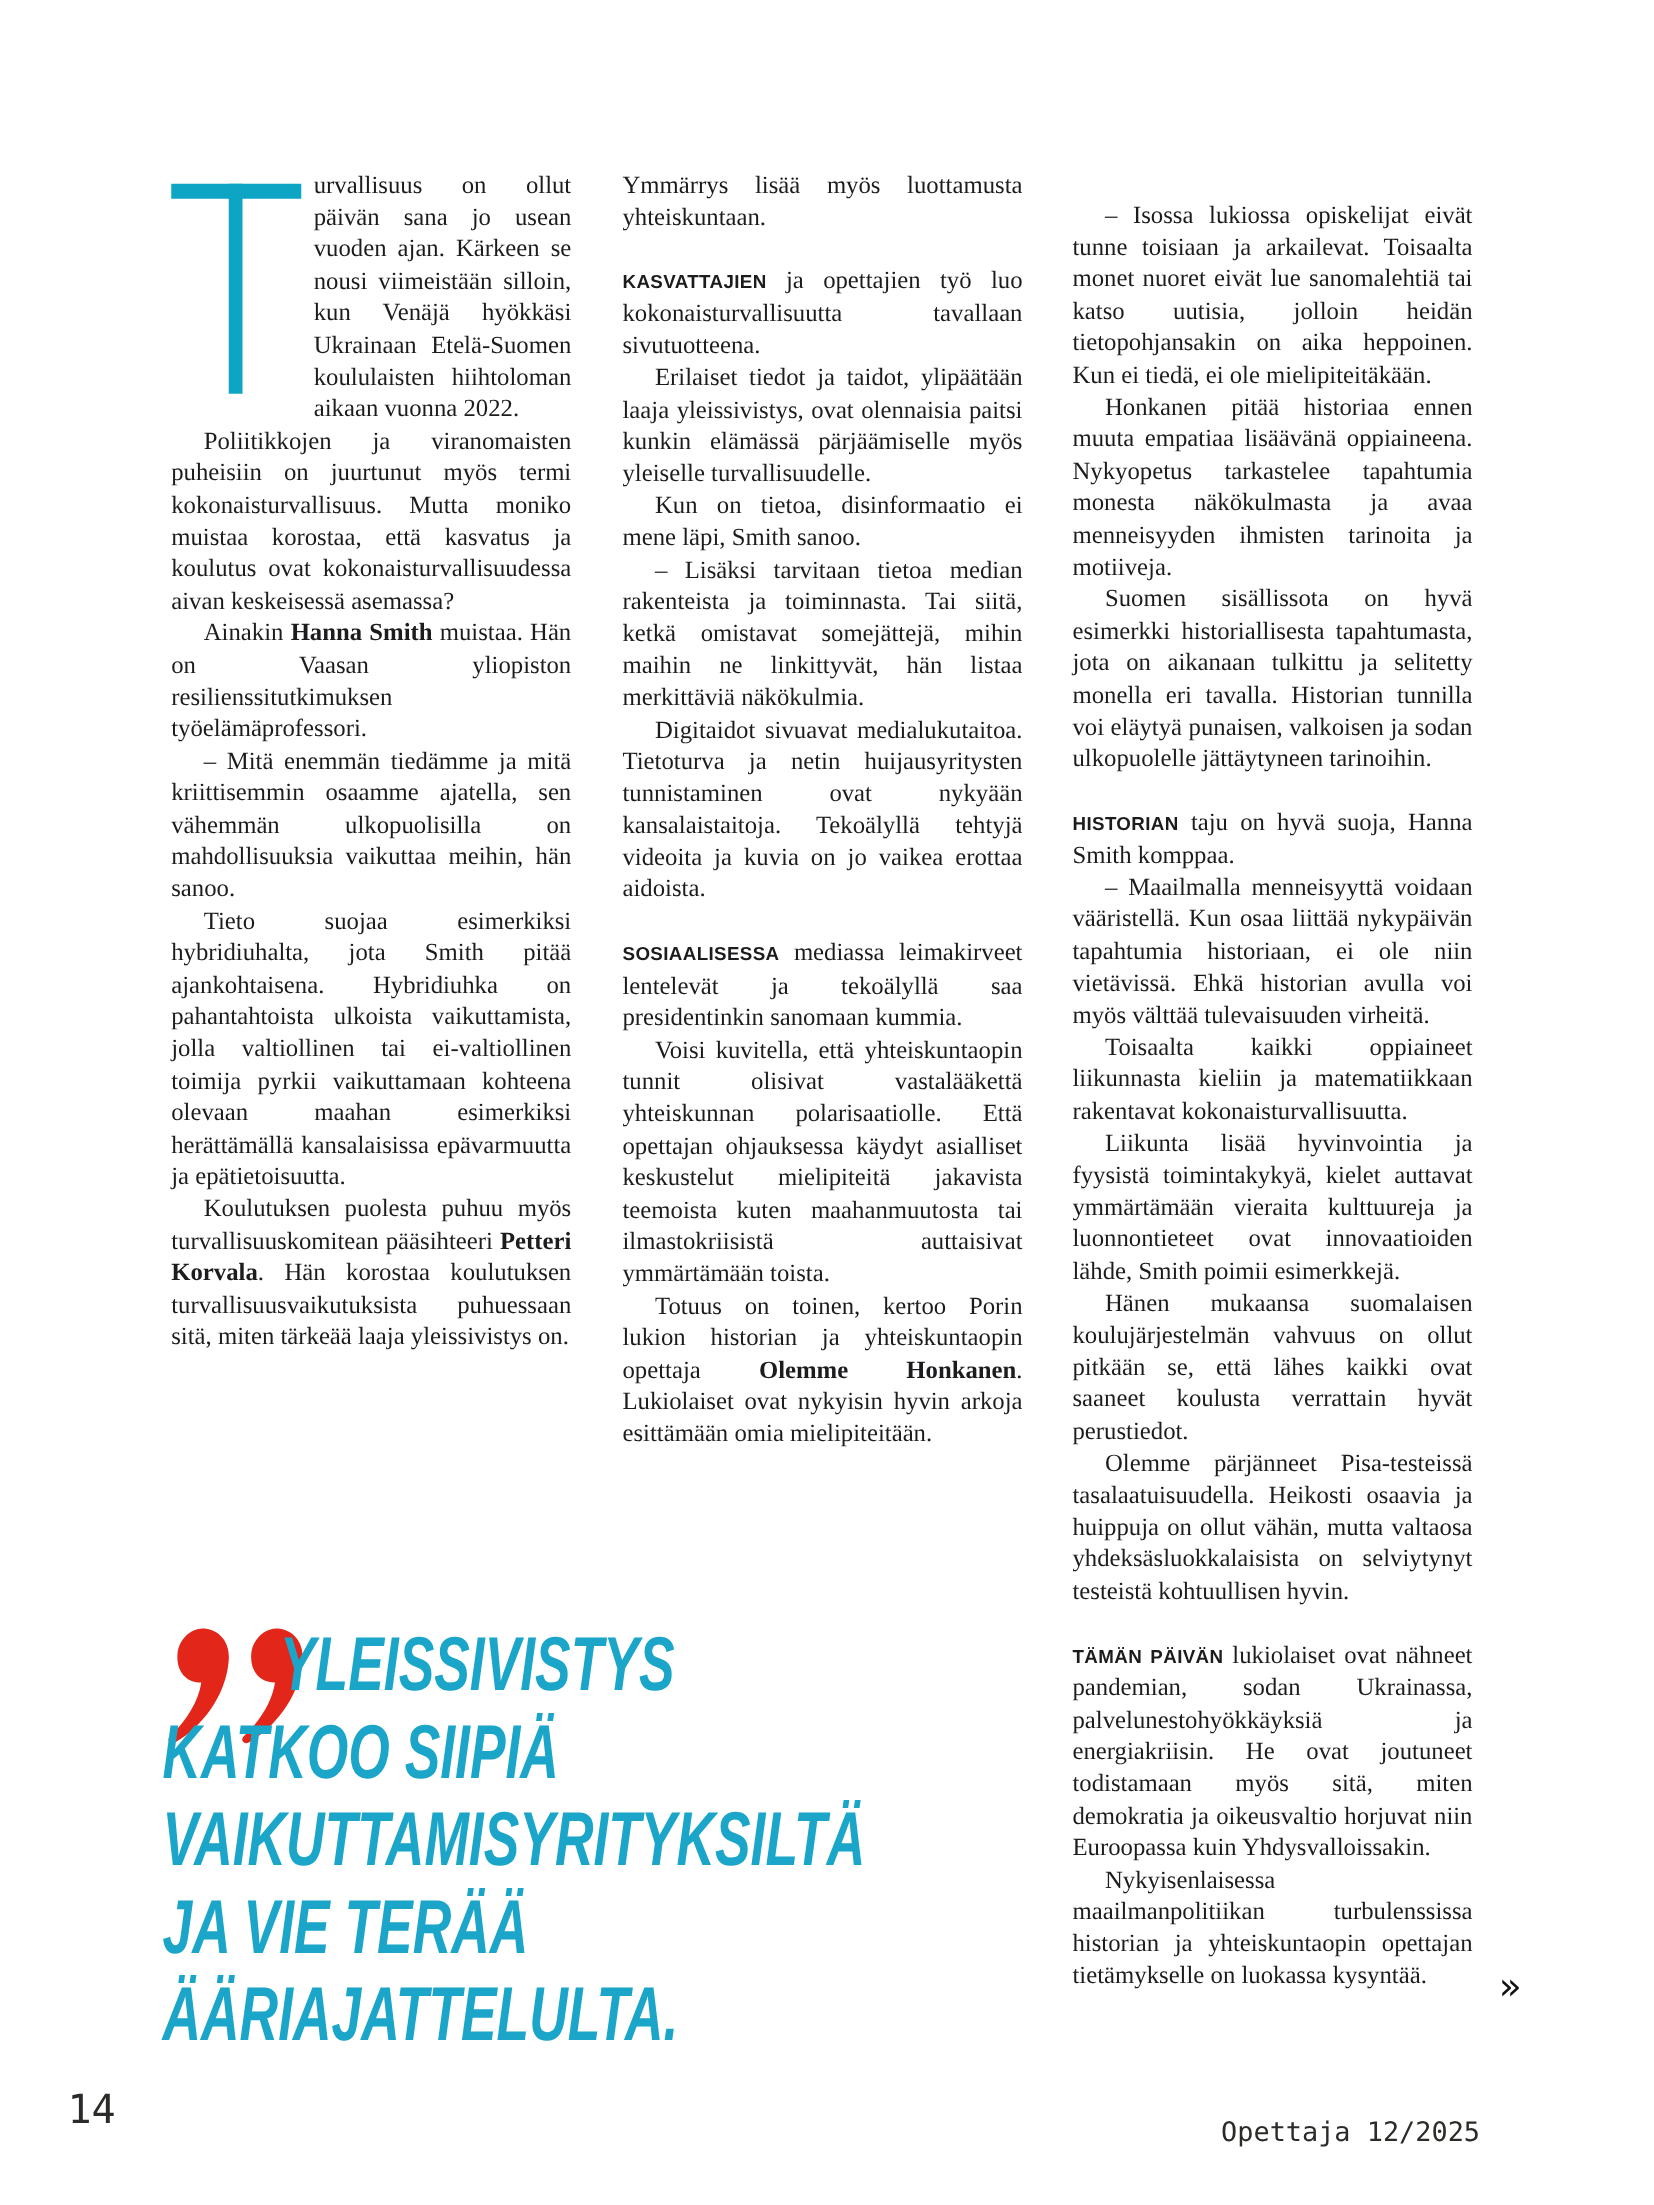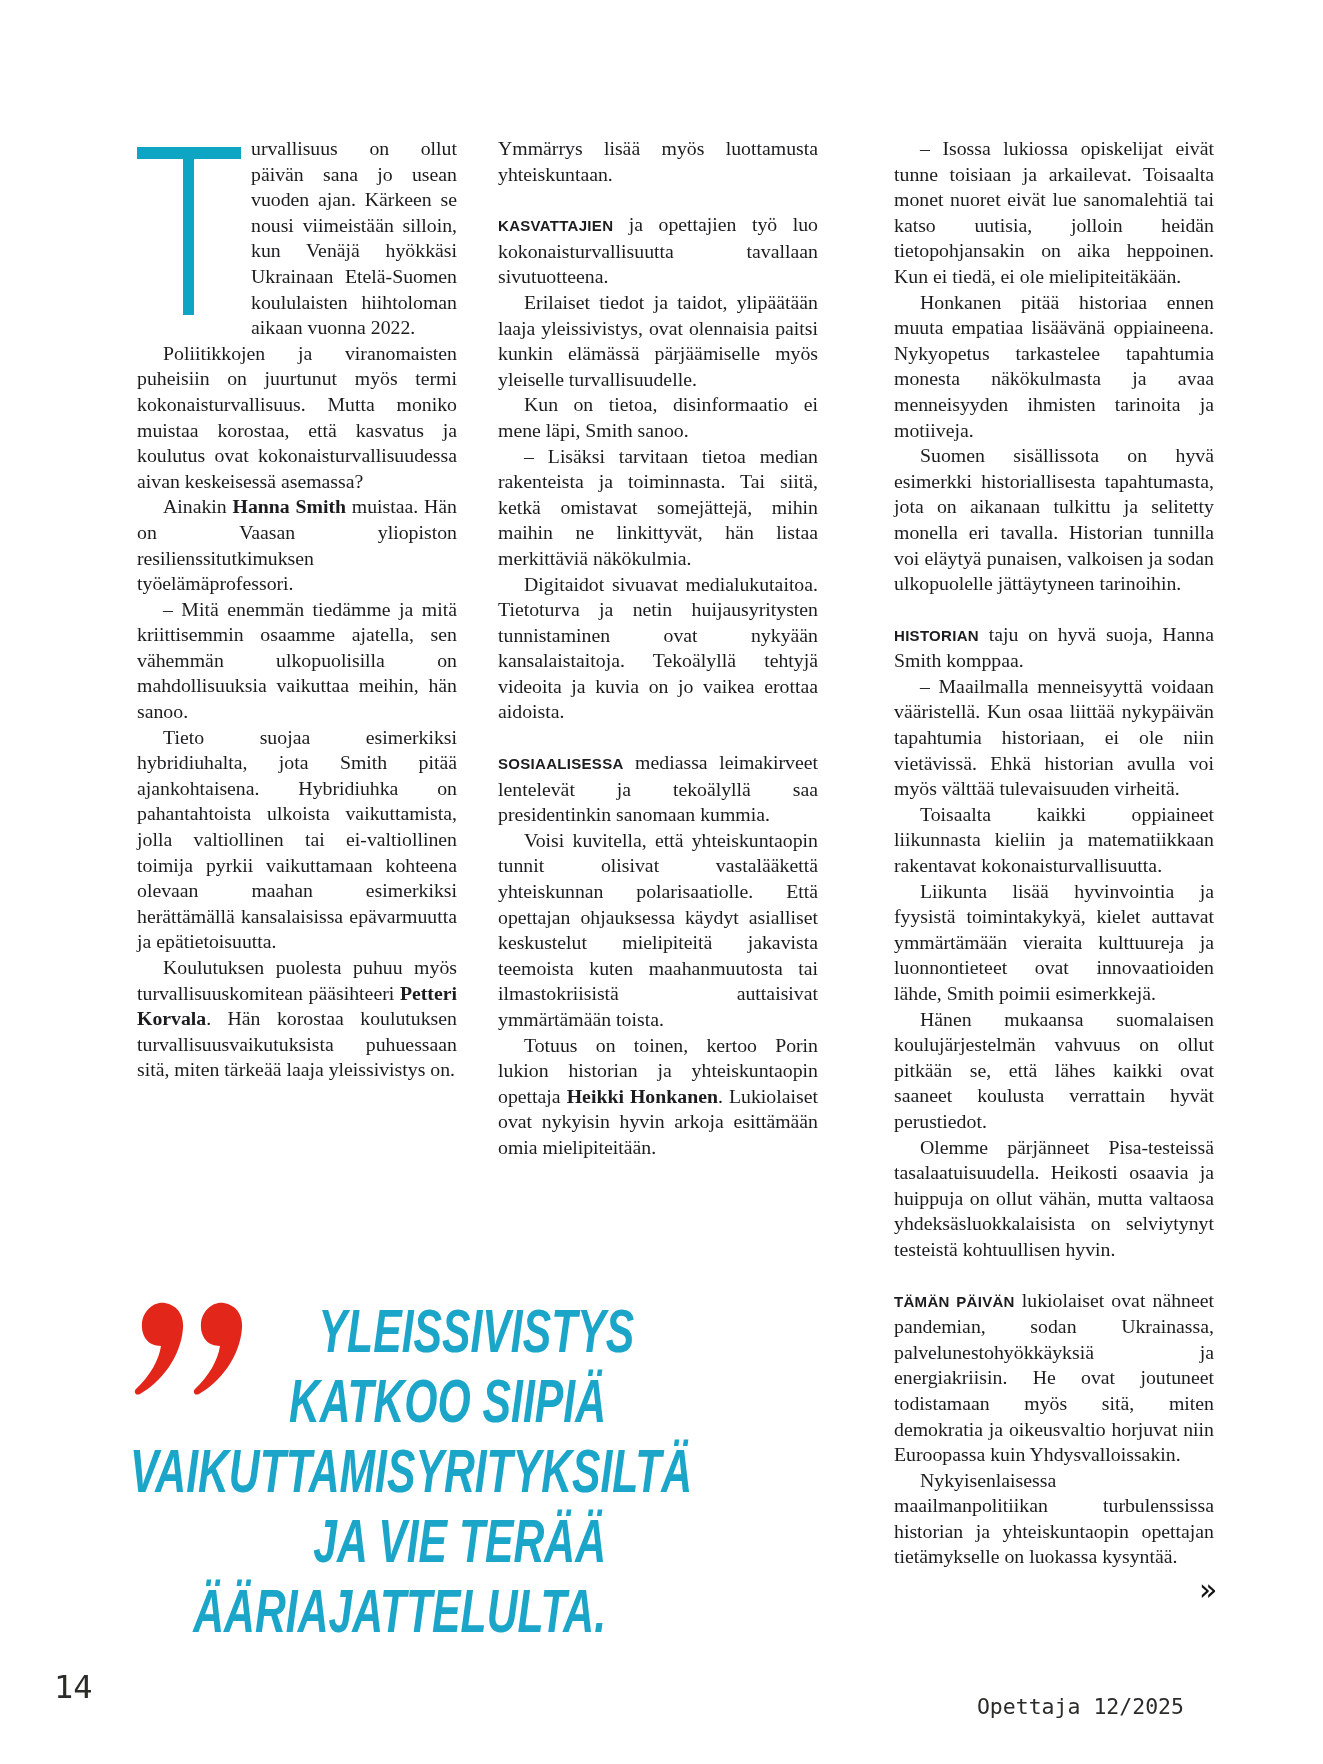--- a/index.html
+++ b/index.html
@@ -7,39 +7,38 @@
     position:relative; width:1244px; height:1764px; background:#ffffff;
     font-family:"Liberation Serif", serif; color:#1c1c1e; overflow:hidden;text-decoration:underline;
   }
   .col {
     position:absolute; top:136px; width:320px;
     font-size:19.8px; line-height:25.6px; text-align:justify;
     -webkit-hyphens:auto; hyphens:auto;
   }
   .col-1 { left:137px; }
   .col-2 { left:498px; }
-  .col-3 { left:894px; }
+  .col-3 { left:858px;margin-top:24px; }
   .col p { margin:0; }
   p.indent { text-indent:26px; }
   p.space-before { margin-top:25px; }
   .bold { font-weight:700; }
   .lead-in {
     font-family:"Liberation Sans", sans-serif; font-weight:700;
     font-size:15px; letter-spacing:0.3px;
   }
   
   .dropcap { float:left; width:112px; height:180px; position:relative; margin:3px 2px 0 0; }
   .dropcap .bar  { position:absolute; left:0; top:8px; width:104px; height:12px; background:var(--teal,#0da5c3); }
   .dropcap .stem { position:absolute; left:46px; top:8px; width:11px; height:168px; background:var(--teal,#0da5c3); }
   
   .pullquote {
     position:absolute; left:130px; top:1296px; width:680px;
     font-family:"Liberation Sans", sans-serif; font-weight:700; font-style:italic;
     color:var(--cyan,#1ba6c9);
-    text-align:right;
   }
   .quote-mark { position:absolute; left:2px; top:6px; width:112px; height:96px; color:var(--red,#e3261a); }
   .pq-line {
     font-size:61px; line-height:70px; white-space:nowrap;
     transform:scaleX(0.70); transform-origin:left center; letter-spacing:0;
   }
   .pq-line.first { margin-left:94px; }
   
   .page-number {
     position:absolute; left:54px; top:1668px;
@@ -72,21 +71,21 @@
     </div>
   <div class="col col-2">
       <p><span>Ymmärrys lisää myös luottamusta yhteiskuntaan.</span></p>
       <p class="space-before"><span class="lead-in">KASVATTAJIEN</span><span> ja opettajien työ luo kokonaisturvallisuutta tavallaan sivutuotteena.</span></p>
       <p class="indent"><span>Erilaiset tiedot ja taidot, ylipäätään laaja yleissivistys, ovat olennaisia paitsi kunkin elämässä pärjäämiselle myös yleiselle turvallisuudelle.</span></p>
       <p class="indent"><span>Kun on tietoa, disinformaatio ei mene läpi, Smith sanoo.</span></p>
       <p class="indent"><span>– Lisäksi tarvitaan tietoa median rakenteista ja toiminnasta. Tai siitä, ketkä omistavat somejättejä, mihin maihin ne linkittyvät, hän listaa merkittäviä näkökulmia.</span></p>
       <p class="indent"><span>Digitaidot sivuavat medialukutaitoa. Tietoturva ja netin huijausyritysten tunnistaminen ovat nykyään kansalaistaitoja. Tekoälyllä tehtyjä videoita ja kuvia on jo vaikea erottaa aidoista.</span></p>
       <p class="space-before"><span class="lead-in">SOSIAALISESSA</span><span> mediassa leimakirveet lentelevät ja tekoälyllä saa presidentinkin sanomaan kummia.</span></p>
       <p class="indent"><span>Voisi kuvitella, että yhteiskuntaopin tunnit olisivat vastalääkettä yhteiskunnan polarisaatiolle. Että opettajan ohjauksessa käydyt asialliset keskustelut mielipiteitä jakavista teemoista kuten maahanmuutosta tai ilmastokriisistä auttaisivat ymmärtämään toista.</span></p>
-      <p class="indent"><span>Totuus on toinen, kertoo Porin lukion historian ja yhteiskuntaopin opettaja </span><span class="bold">Heikki Honkanen</span><span>. Lukiolaiset ovat nykyisin hyvin arkoja esittämään omia mielipiteitään.</span></p>
+      <p class="indent"><span>Totuus on toinen, kertoo Porin lukion historian ja yhteiskuntaopin opettaja </span><span class="bold">Olemme Honkanen</span><span>. Lukiolaiset ovat nykyisin hyvin arkoja esittämään omia mielipiteitään.</span></p>
     </div>
   <div class="col col-3">
       <p class="indent"><span>– Isossa lukiossa opiskelijat eivät tunne toisiaan ja arkailevat. Toisaalta monet nuoret eivät lue sanomalehtiä tai katso uutisia, jolloin heidän tietopohjansakin on aika heppoinen. Kun ei tiedä, ei ole mielipiteitäkään.</span></p>
       <p class="indent"><span>Honkanen pitää historiaa ennen muuta empatiaa lisäävänä oppiaineena. Nykyopetus tarkastelee tapahtumia monesta näkökulmasta ja avaa menneisyyden ihmisten tarinoita ja motiiveja.</span></p>
       <p class="indent"><span>Suomen sisällissota on hyvä esimerkki historiallisesta tapahtumasta, jota on aikanaan tulkittu ja selitetty monella eri tavalla. Historian tunnilla voi eläytyä punaisen, valkoisen ja sodan ulkopuolelle jättäytyneen tarinoihin.</span></p>
       <p class="space-before"><span class="lead-in">HISTORIAN</span><span> taju on hyvä suoja, Hanna Smith komppaa.</span></p>
       <p class="indent"><span>– Maailmalla menneisyyttä voidaan vääristellä. Kun osaa liittää nykypäivän tapahtumia historiaan, ei ole niin vietävissä. Ehkä historian avulla voi myös välttää tulevaisuuden virheitä.</span></p>
       <p class="indent"><span>Toisaalta kaikki oppiaineet liikunnasta kieliin ja matematiikkaan rakentavat kokonaisturvallisuutta.</span></p>
       <p class="indent"><span>Liikunta lisää hyvinvointia ja fyysistä toimintakykyä, kielet auttavat ymmärtämään vieraita kulttuureja ja luonnontieteet ovat innovaatioiden lähde, Smith poimii esimerkkejä.</span></p>
       <p class="indent"><span>Hänen mukaansa suomalaisen koulujärjestelmän vahvuus on ollut pitkään se, että lähes kaikki ovat saaneet koulusta verrattain hyvät perustiedot.</span></p>

